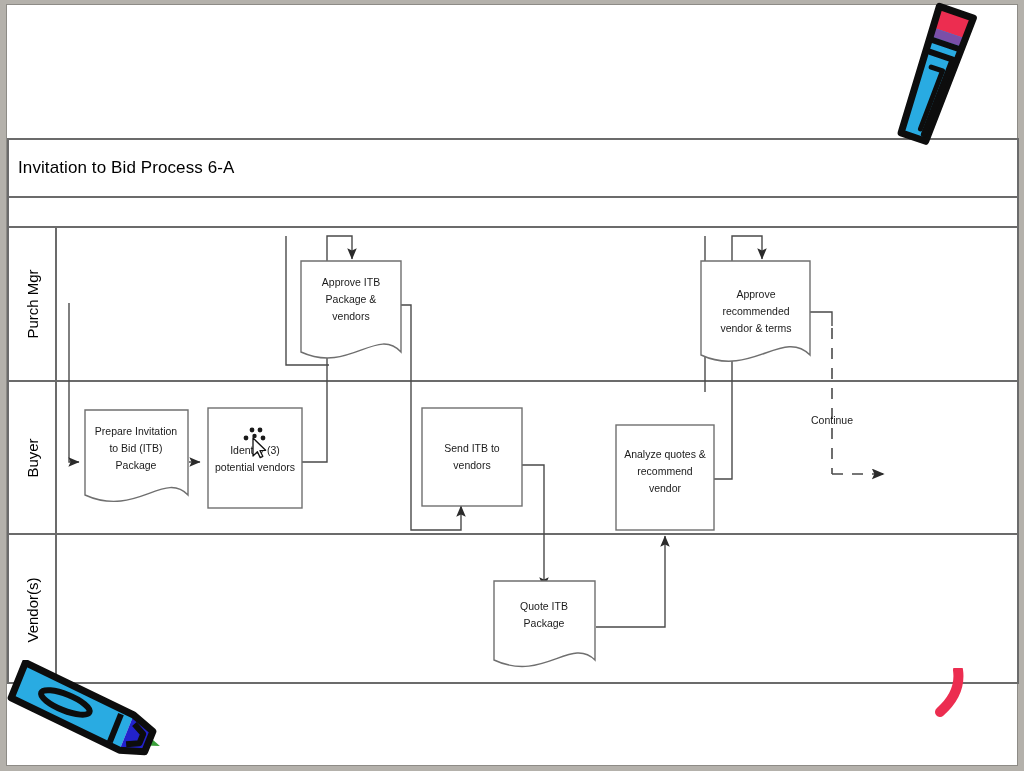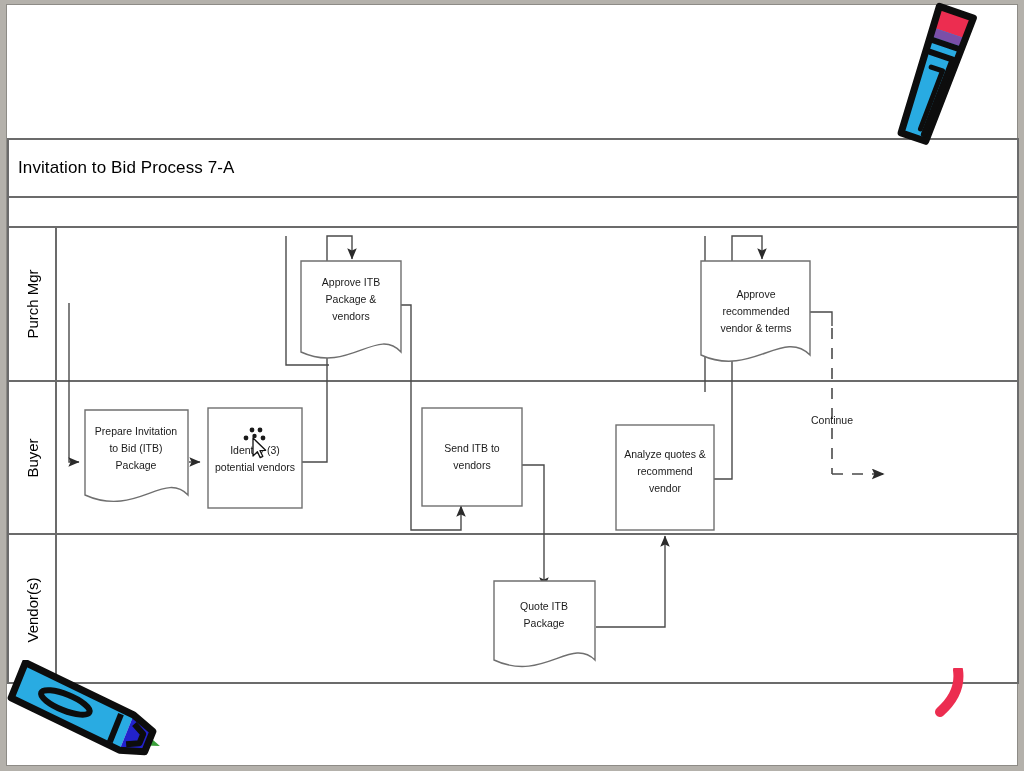--- a/index.html
+++ b/index.html
@@ -148,21 +148,21 @@
 </head>
 <body>
 
 <div id="screen">
 
   <div class="page-canvas">
 
     <div class="diagram-frame">
 
       <div class="title-band">
-        <div class="title-text">Invitation to Bid Process 7-A</div>
+        <div class="title-text">Invitation to Bid Process 6-A</div>
       </div>
 
       <div class="subtitle-band">
         <span></span>
       </div>
 
       <div class="lanes-area">
 
         <div class="lane divider" style="top:0px; height:154px;">
           <div class="lane-header">

